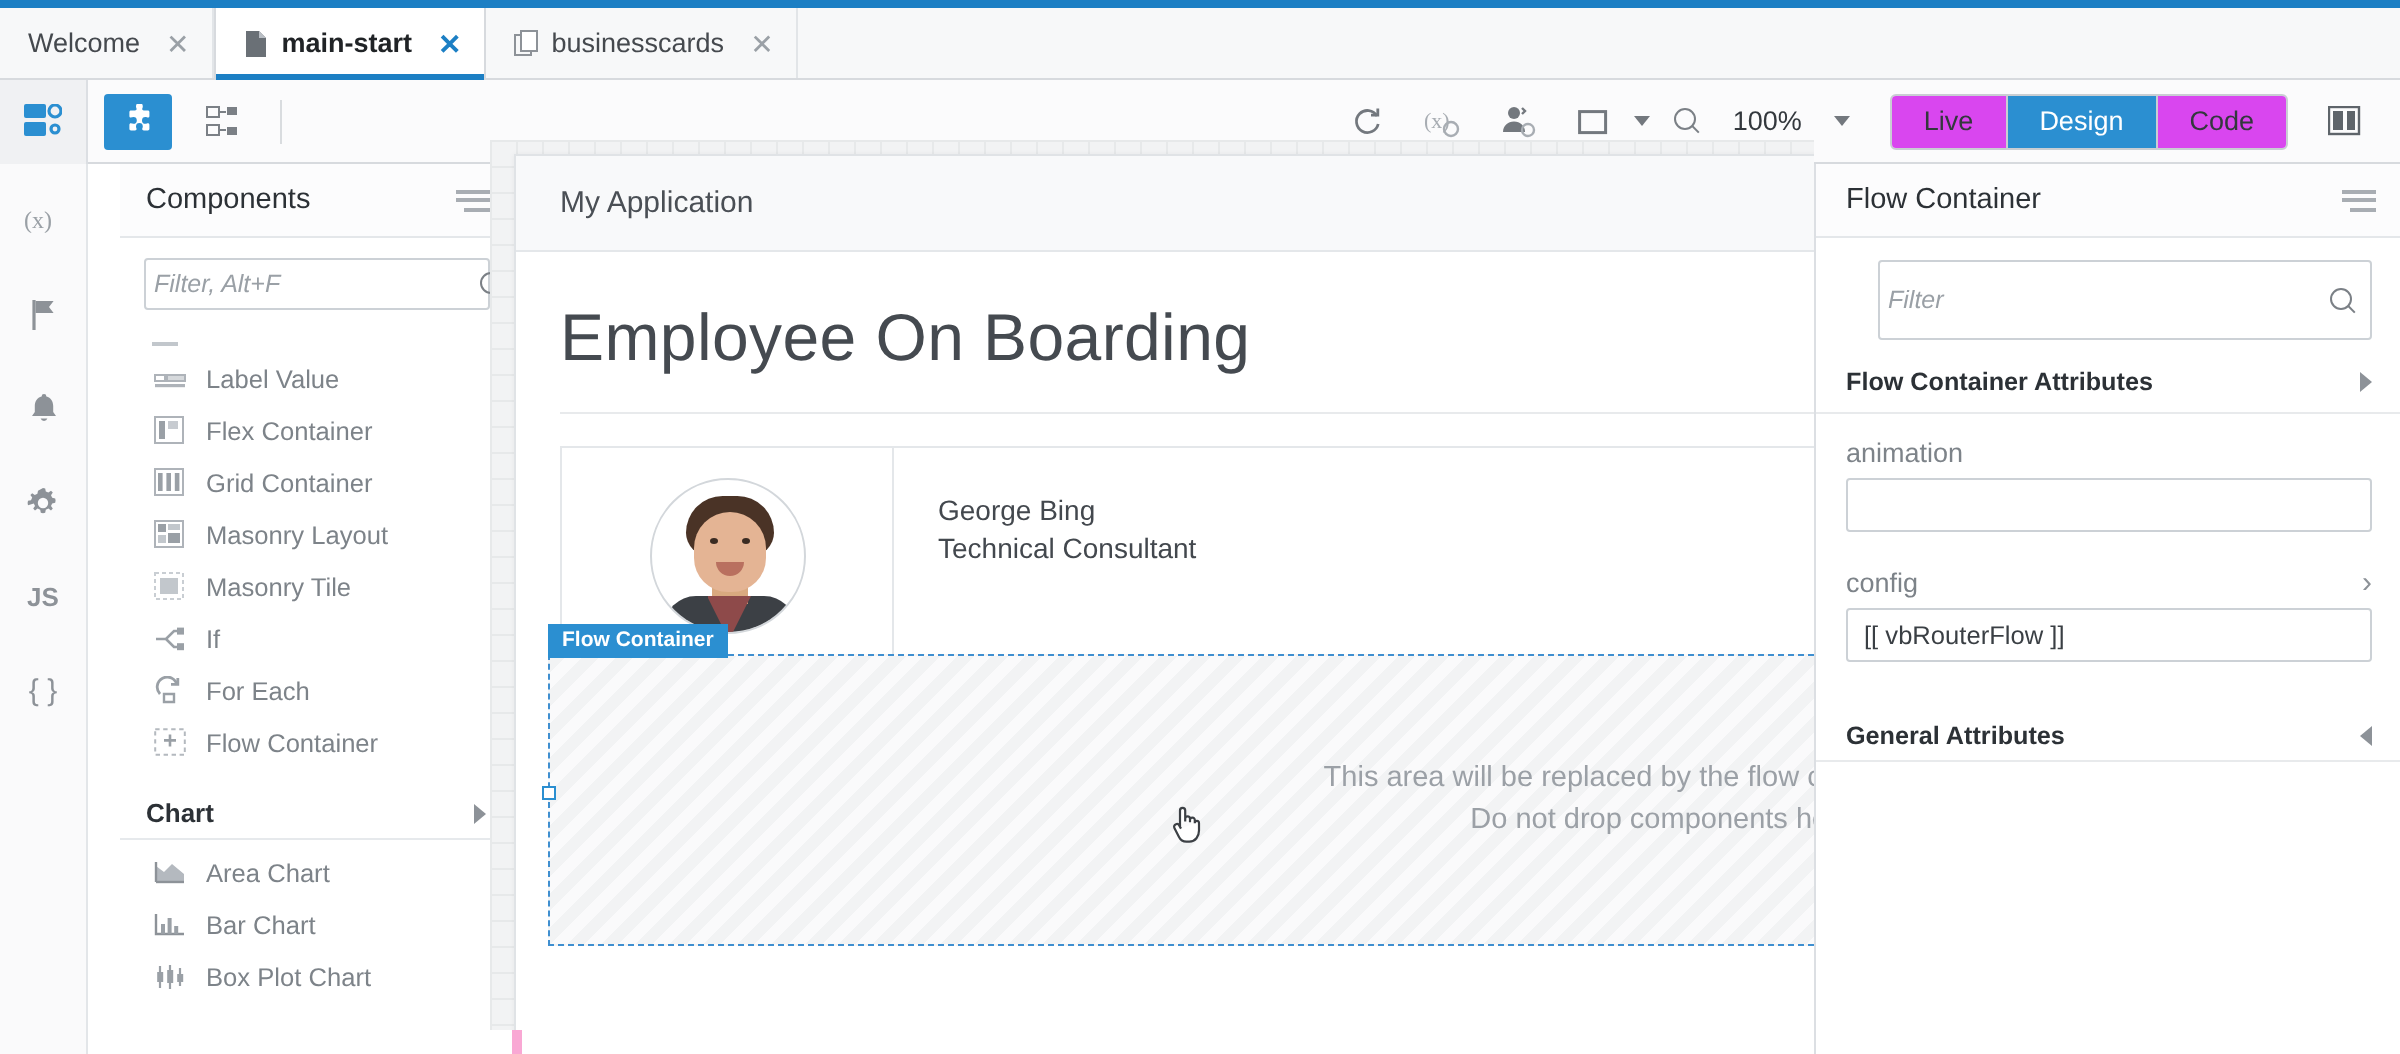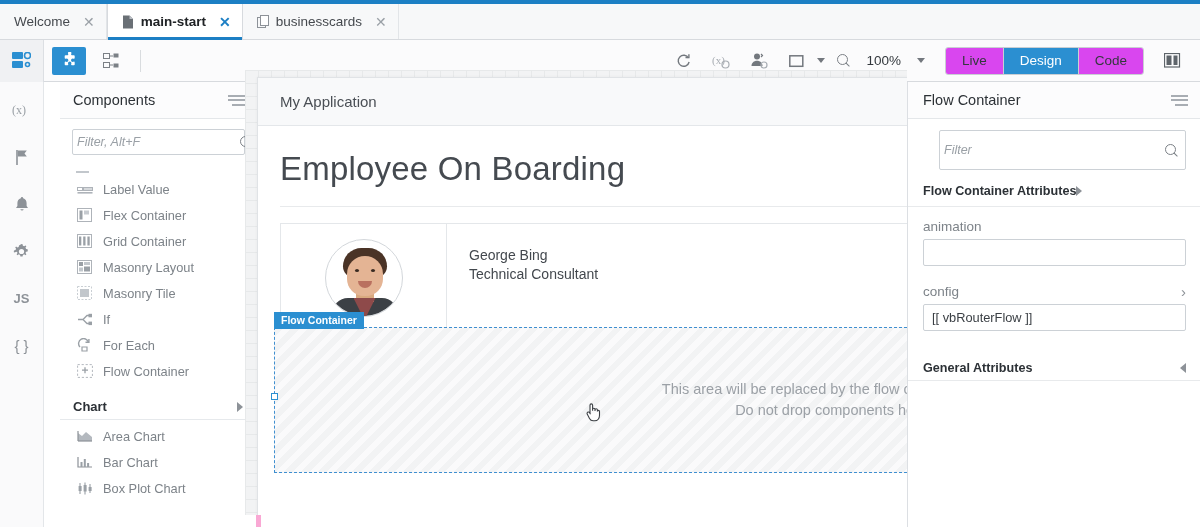--- a/index.html
+++ b/index.html
@@ -219,21 +219,21 @@
     background: #ffffff; border-left: 1px solid #dcdfe3;
   }
   .props-head {
     height: 37px; display:flex; align-items:center; justify-content: space-between;
     padding: 0 12px 0 15px; border-bottom: 1px solid #e4e7ea; background:#fcfcfd;
   }
   .props-title { font-size: 14.5px; color: #2c3136; }
   .props-filter { padding: 11px 14px 10px 15px; }
   .props-filter .filter-box { height: 40px; margin-left: 16px; }
   .sec-head {
-    display: flex; align-items: center; 
+    display: flex; align-items: center; justify-content: space-between;
     padding: 4px 14px 8px 15px; font-size: 12.6px; font-weight: bold; color: #2c3136;
     border-bottom: 1px solid #e8eaec; margin-bottom: 2px;
   }
   .field { padding: 6px 14px 0 15px; }
   .field-label {
     font-size: 13.5px; color: #7d8389; padding: 4px 0 5px 0;
     display:flex; align-items:center; justify-content: space-between;
   }
   .field-input {
     height: 27px; border: 1px solid #ccd1d6; border-radius: 2px; background: #fff;

